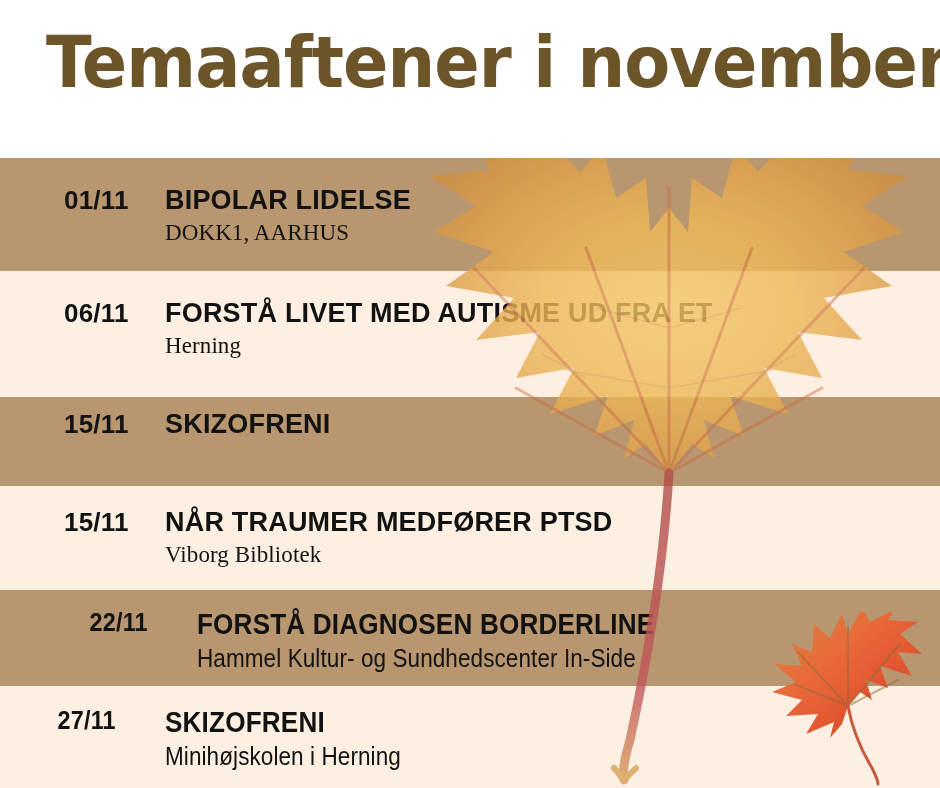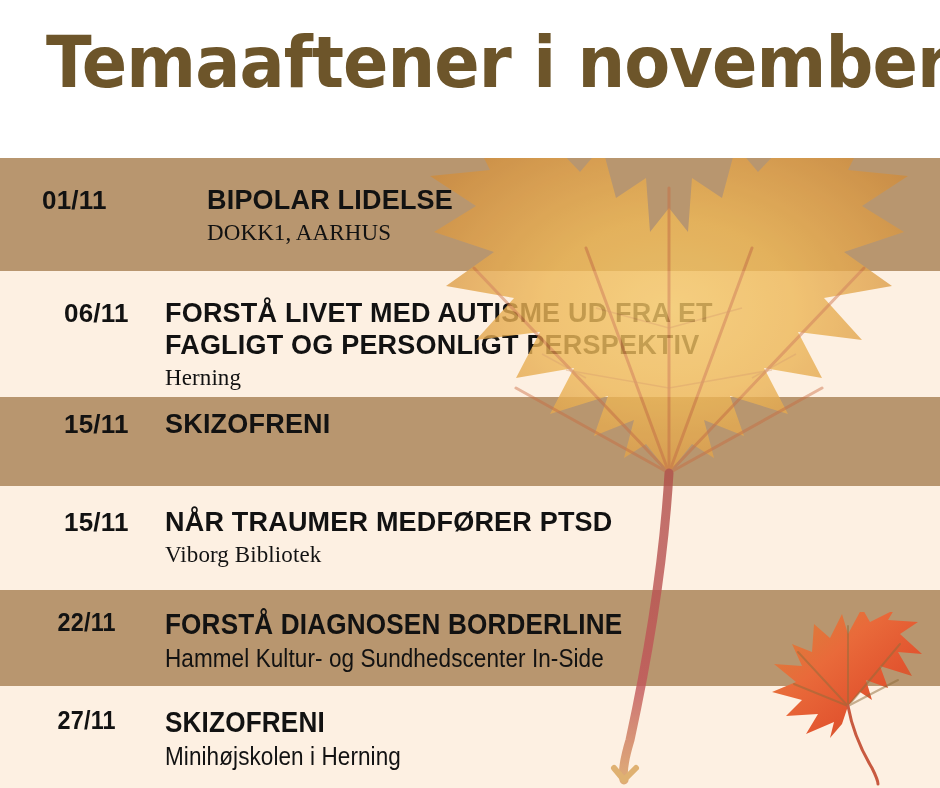--- a/index.html
+++ b/index.html
@@ -87,28 +87,28 @@
     font-weight: normal;
     font-size: 23px;
     letter-spacing: 0.1px;
     line-height: 1.2;
     margin-top: 2px;
     font-family: Liberation Serif, serif;
   }
 
   
   .row-1 { height: 113px; }
-  .row-1 .row-date, .row-1 .row-body { padding-top: 27px; padding-left: 42px; }
+  .row-1 .row-date, .row-1 .row-body { padding-top: 27px; }
   .row-2 { height: 126px; }
   .row-2 .row-date, .row-2 .row-body { padding-top: 27px; }
   .row-3 { height: 89px; }
   .row-3 .row-date, .row-3 .row-body { padding-top: 12px; }
   .row-4 { height: 104px; }
   .row-4 .row-date, .row-4 .row-body { padding-top: 21px; }
-  .row-5 { height: 96px; }
+  .row-5 { height: 96px; padding-left: 32px; }
   .row-5 .row-date, .row-5 .row-body { padding-top: 17px; }
   .row-6 { height: 102px; }
   .row-6 .row-date, .row-6 .row-body { padding-top: 19px; }
 
   
   .row-5 .row-date, .row-5 .row-title, .row-5 .row-venue,
   .row-6 .row-date, .row-6 .row-title, .row-6 .row-venue {
     font-family: "Liberation Sans Narrow", "Liberation Sans", sans-serif;
     transform: scaleX(0.90);
     transform-origin: left center;
@@ -155,21 +155,20 @@
       <div class="row-body">
         <div class="row-title">BIPOLAR LIDELSE</div>
         <div class="row-venue">DOKK1, AARHUS</div>
       </div>
     </div>
 
     <div class="row cream row-2">
       <div class="row-date">06/11</div>
       <div class="row-body">
         <div class="row-title">FORSTÅ LIVET MED AUTISME UD FRA ET</div>
-        <div class="row-title">FAGLIGT OG PERSONLIGT PERSPEKTIV</div>
         <div class="row-venue">Herning</div>
       </div>
     </div>
 
     <div class="row tan row-3">
       <div class="row-date">15/11</div>
       <div class="row-body">
         <div class="row-title">SKIZOFRENI</div>
       </div>
     </div>

